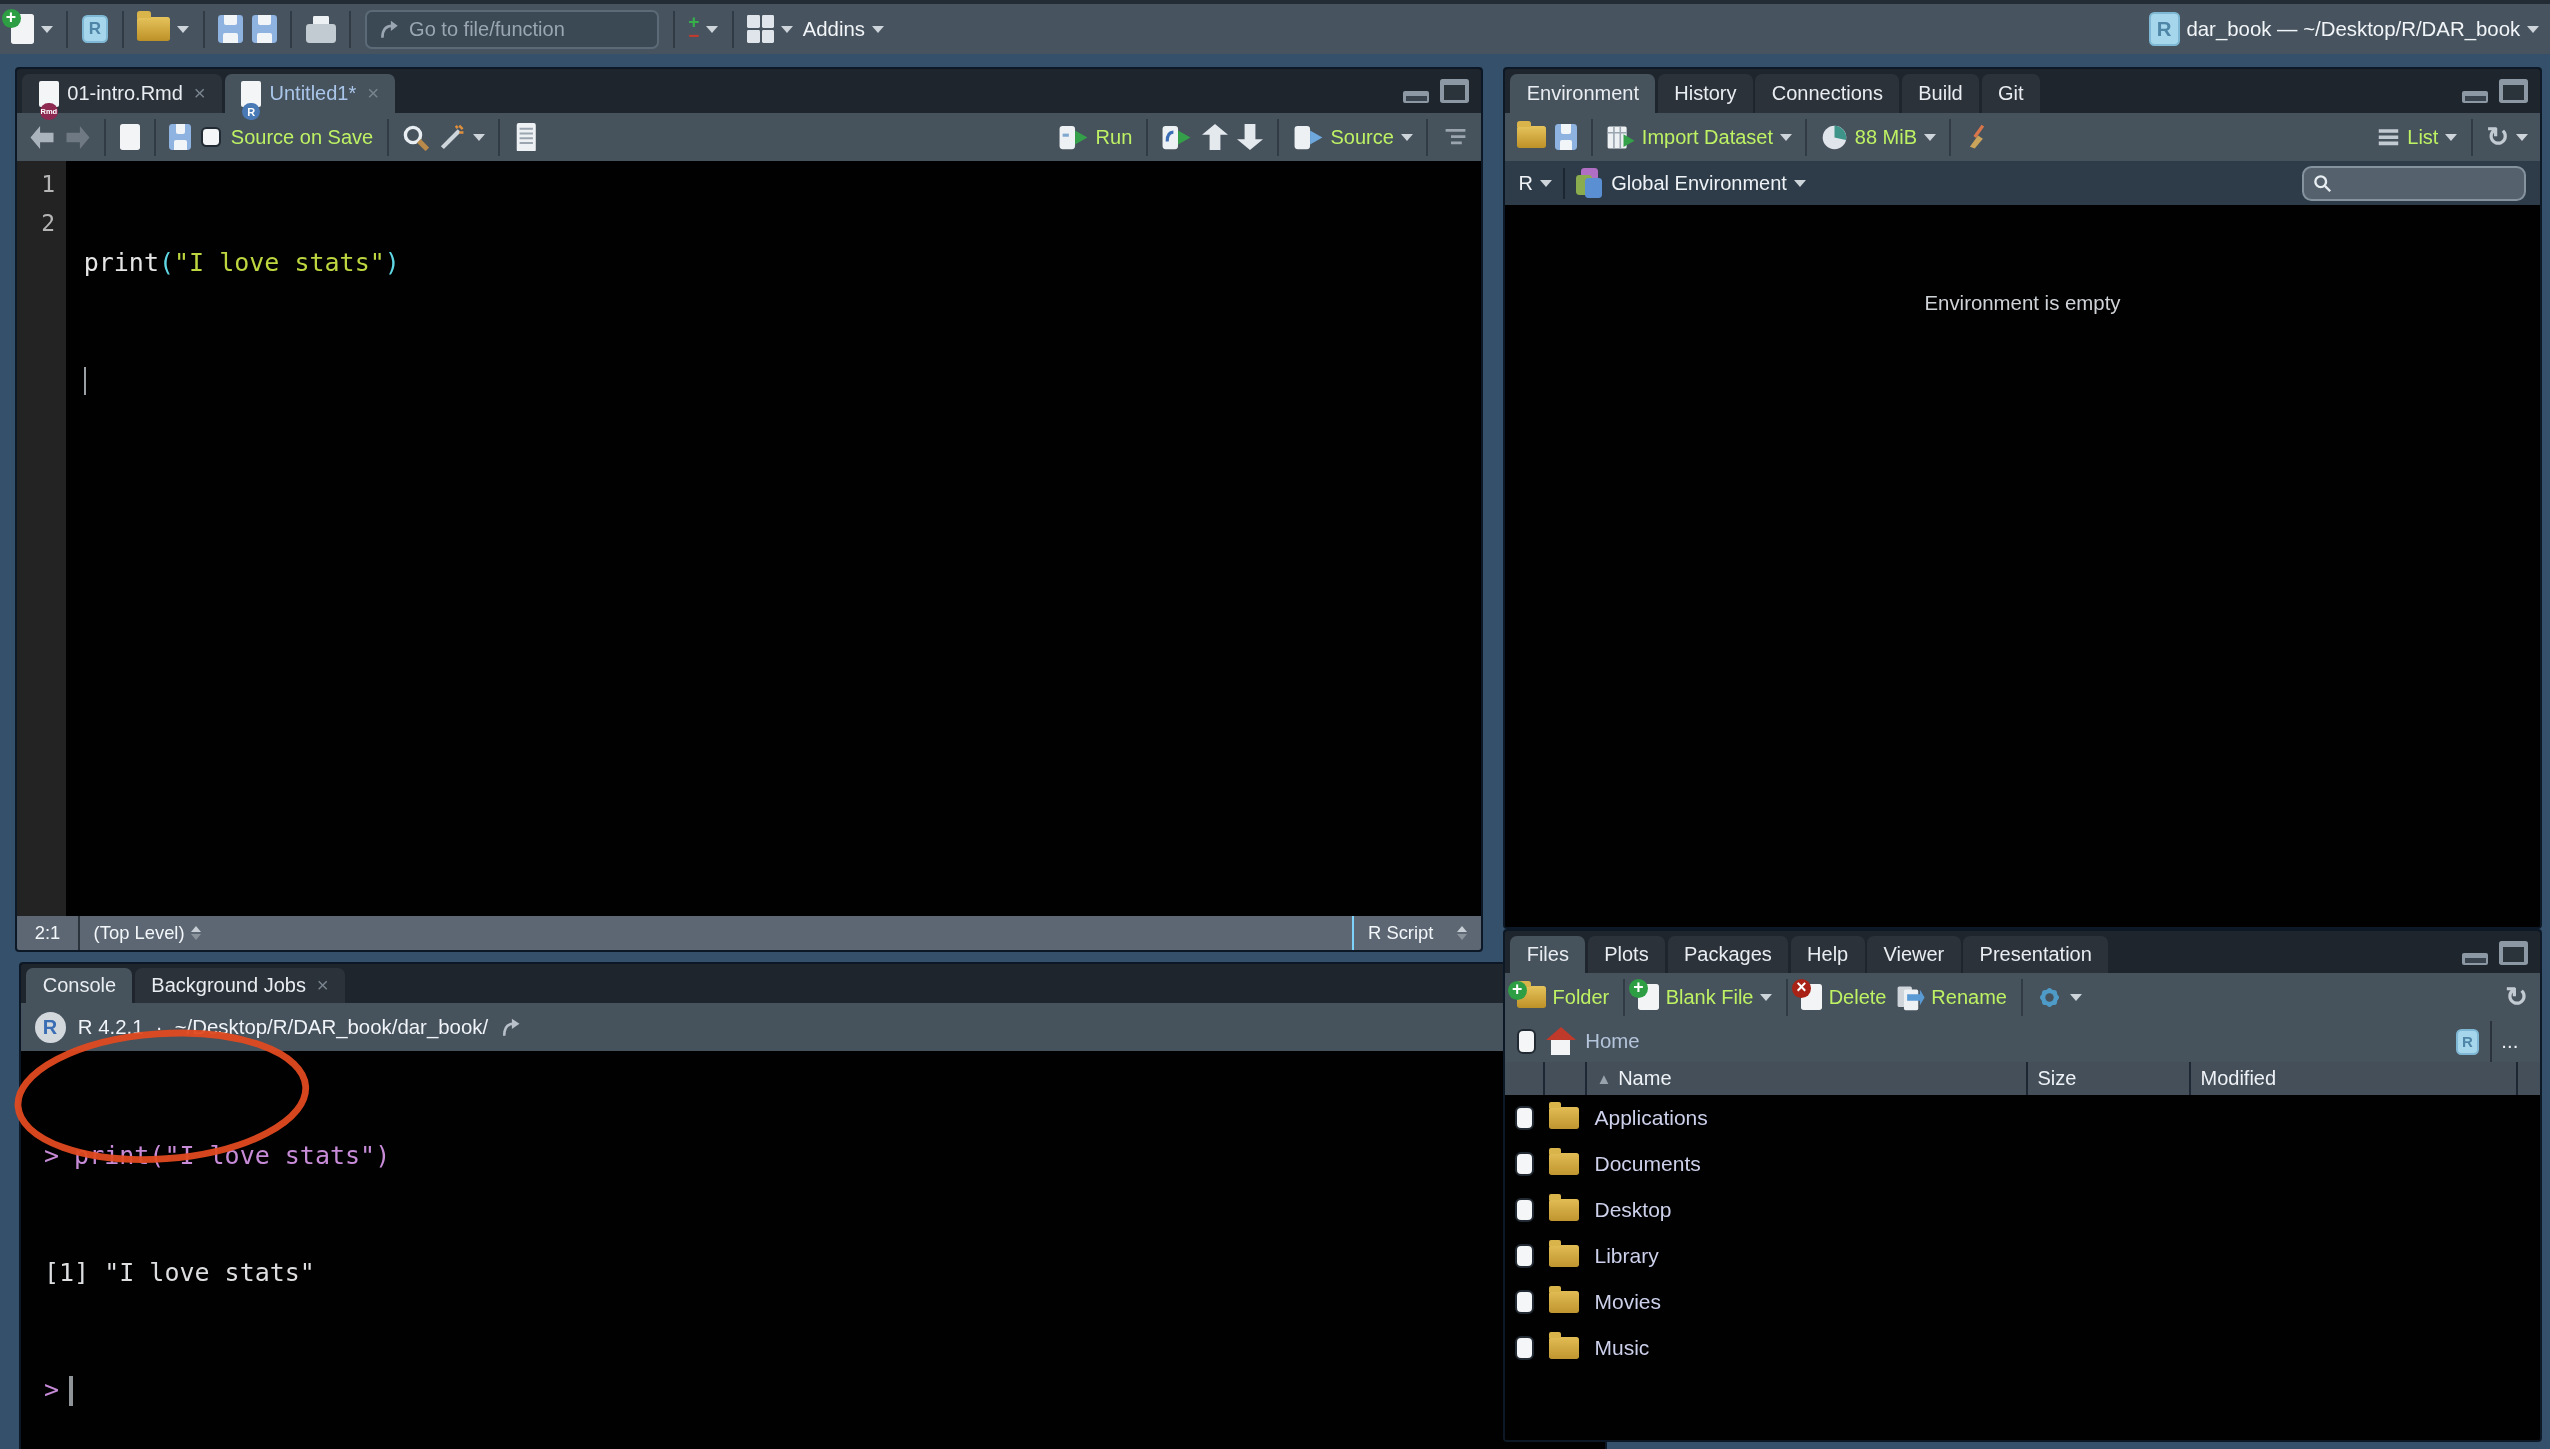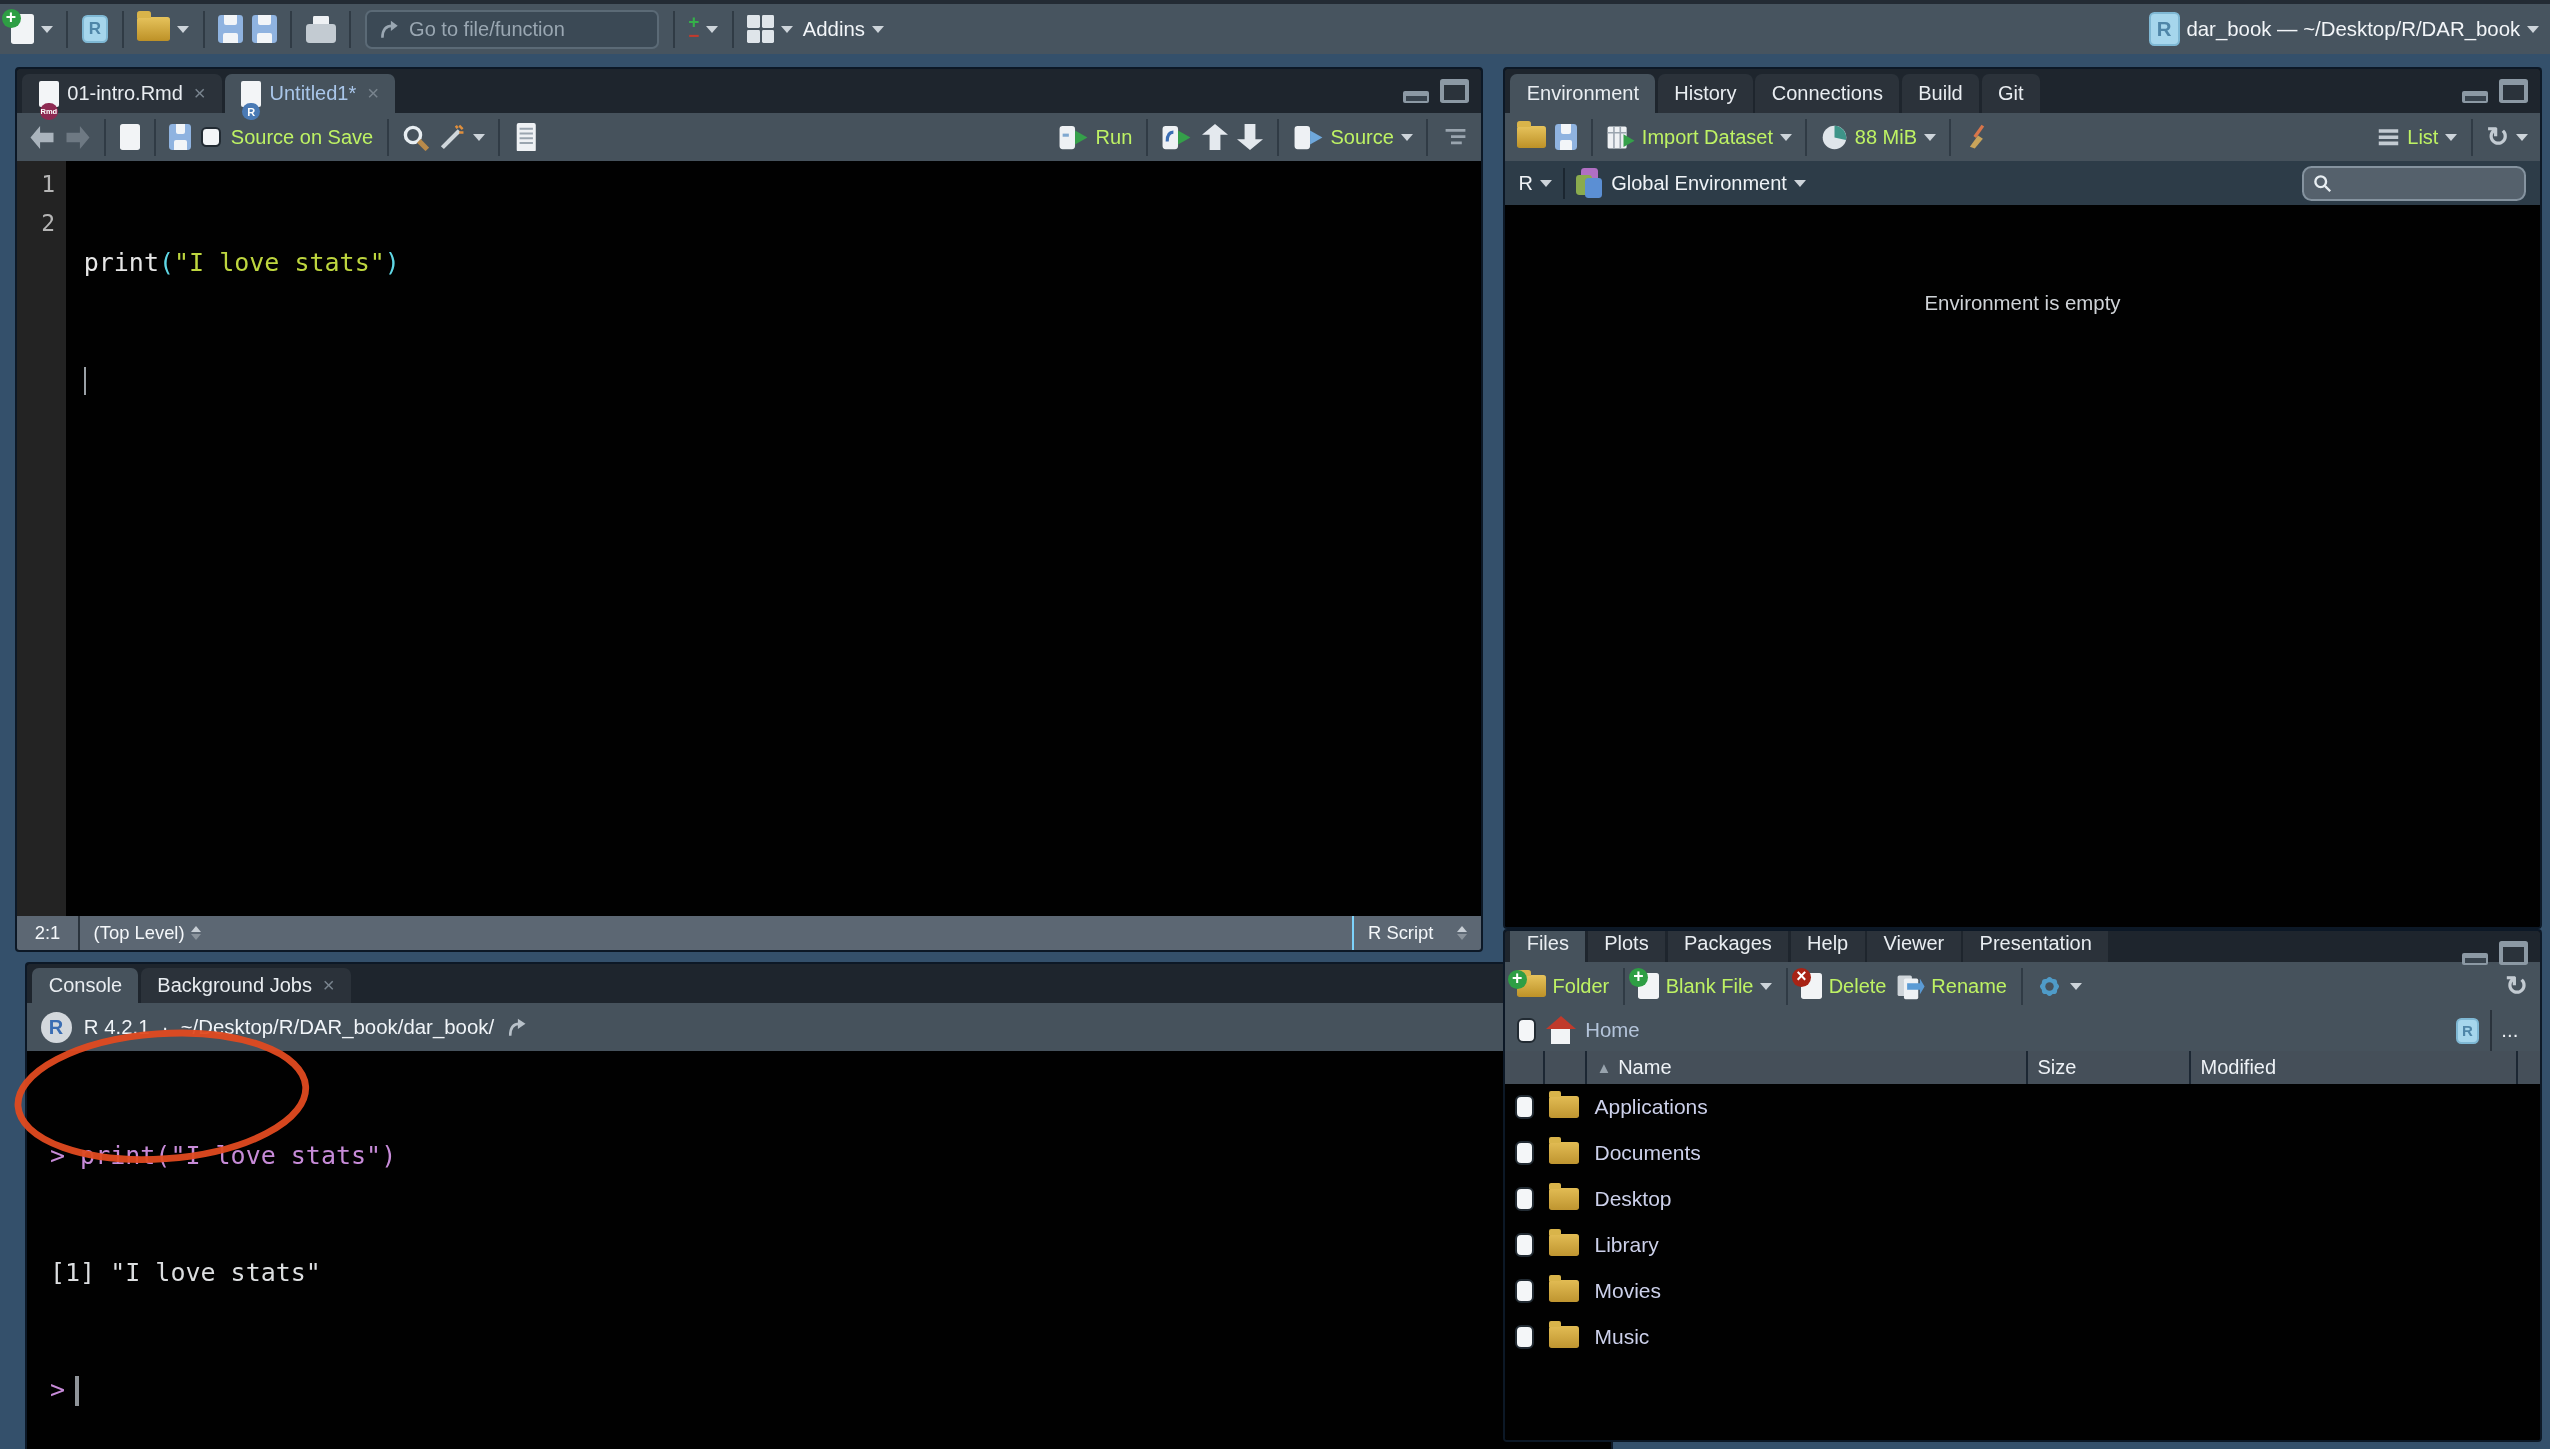--- a/index.html
+++ b/index.html
@@ -36,21 +36,21 @@
   .panes-ic span { background:#dfe5ea; border-radius:1.4px; }
   .vcs-ic { display:flex; flex-direction:column; align-items:center; line-height:13.6px; font-weight:bold; font-size:19px; }
   .vcs-plus { color:#35b04a; } .vcs-minus { color:#c23b2e; }
   .topbar-label { font-size:20.4px; color:#f2f5f8; }
   .spacer { flex:1; }
 
   
   .pane { position:absolute; border:2px solid #0c1826; border-radius:4.1px; overflow:hidden;
           background:#010101; display:flex; flex-direction:column; }
   #pane-source  { left:15px;   top:67px;   width:1468px; height:885px; }
-  #pane-console { left:25px;   top:962px; width:1588px; height:488px; border-bottom:none; border-radius:4.1px 4.1px 0 0;justify-content:space-between; }
+  #pane-console { left:19px;   top:962px; width:1588px; height:488px; border-bottom:none; border-radius:4.1px 4.1px 0 0;justify-content:space-between; }
   #pane-env     { left:1503px; top:67px;   width:1039px; height:862px; }
   #pane-files   { left:1503px; top:929px; width:1039px; height:513px; }
 
   .tabbar { height:44px; background:#1e252d; display:flex; align-items:flex-end; padding-left:5.4px; position:relative; flex:0 0 auto; }
   .tab { height:39px; display:flex; align-items:center; gap:8.2px; padding:0 16.3px; margin-right:2.7px;
          border-radius:6.8px 6.8px 0 0; background:#2b323a; color:#e9edf1; font-size:20px; white-space:nowrap; }
   .tab.active { background:#46525c; }
   .tab .close { color:#79848e; font-size:20.4px; margin-left:2.7px; }
   .winbtns { position:absolute; right:12.2px; top:9.5px; display:flex; gap:11px; align-items:flex-end; }
   .wb-min { width:26px; height:12.2px; border-radius:2px; background:#8c99a4; position:relative; }
@@ -104,21 +104,21 @@
   .layers span { position:absolute; width:16.3px; height:20.4px; border-radius:3.4px; }
   .layers .l1 { background:#b06fc4; left:5.4px; top:0; }
   .layers .l2 { background:#8aab4e; left:0; top:6.8px; }
   .layers .l3 { background:#5b8fd4; left:9.5px; top:9.5px; }
   .searchbox { margin-left:auto; width:224px; height:35px; background:#55616c; border:2px solid #85939f;
                border-radius:9.5px; display:flex; align-items:center; padding:0 8.2px; gap:6.8px; }
   .searchbox input { background:transparent; border:none; outline:none; color:#eef2f6; font-size:18.4px; width:163px; }
   .env-empty { flex:1; background:#010101; text-align:center; padding-top:87px; font-size:20.4px; color:#cfd3d7; }
 
   
-  #pane-files .tabbar { height:31px;align-items:flex-end; }
+  #pane-files .tabbar { height:42px;align-items:flex-end; }
   .crumbbar { height:41px; background:#46525c; display:flex; align-items:center; gap:11px; padding:0 12.2px;
               font-size:20.4px; flex:0 0 auto; }
   .crumb-label { color:#b4c4da; }
   .house { width:27px; height:26px; position:relative; flex:0 0 auto; }
   .house::before { content:""; position:absolute; top:9.5px; left:4.1px; right:4.1px; bottom:0; background:#f2f4f6; }
   .house::after { content:""; position:absolute; top:-1.4px; left:50%; transform:translateX(-50%);
                   width:0; height:0; border-left:15px solid transparent; border-right:15px solid transparent;
                   border-bottom:13.6px solid #c03a2b; }
   .crumb-right { margin-left:auto; display:flex; align-items:center; height:100%; }
   .dots-btn { border-left:2px solid #2a333c; height:100%; display:flex; align-items:center;

